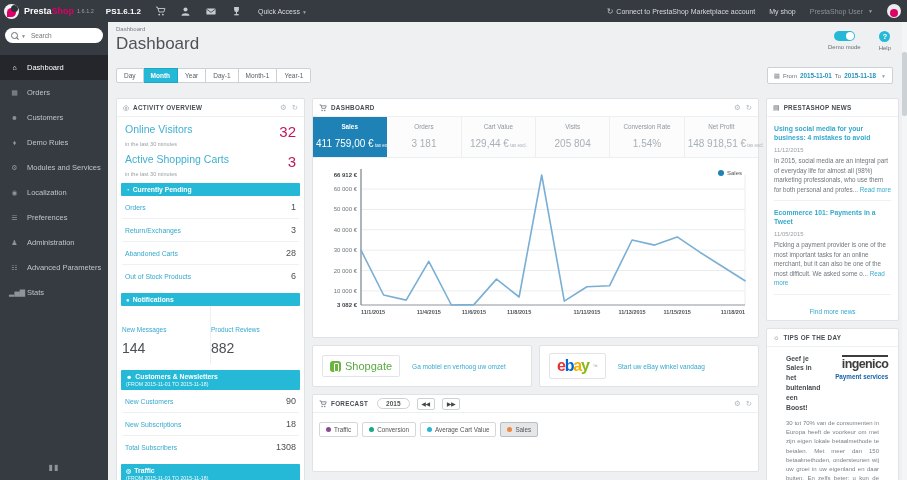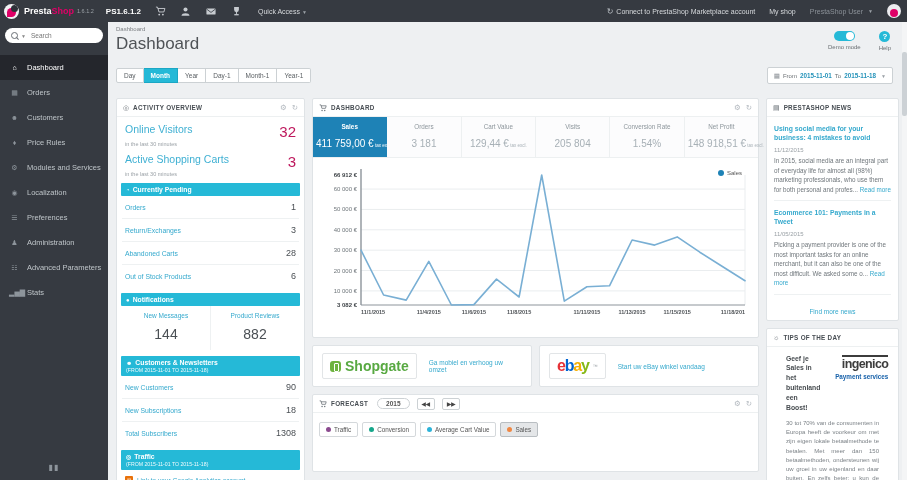--- a/index.html
+++ b/index.html
@@ -82,21 +82,21 @@
   .stat-val{font-size:15px;color:#be185d}
   .stat-sub{font-size:5.5px;color:#9aa1a6;margin-top:1px}
   .sub-head{background:#25b9d7;color:#fff;margin:6px 4px 0;padding:3px 5px;font-size:6.8px;font-weight:bold;border-radius:1px}
   .sub-head .ic{margin-right:3px;font-size:6px}
   .sub-head .sub2{display:block;font-size:5.2px;font-weight:normal;opacity:.92;margin-top:1px}
   .a-row{display:flex;justify-content:space-between;align-items:center;padding:6px 3px;margin:0 5px;border-bottom:1px solid #eef1f2;font-size:6.8px;cursor:pointer}
   .a-row:last-child{border-bottom:0}
   .a-row .lbl{color:#35a9cd}
   .a-row .val{color:#4a4f54;font-size:9px}
   .notif-grid{display:flex;margin:0 5px}
-  .notif-cell{flex:1;text-align:center;padding:6px 0 8px;cursor:pointer}
+  .notif-cell{flex:1;text-align:left;padding:20px 0 8px;cursor:pointer}
   .notif-cell + .notif-cell{border-left:1px solid #eef1f2}
   .notif-lbl{font-size:6.5px;color:#35a9cd}
   .notif-val{font-size:14px;color:#4a4f54;margin-top:7px}
   .traffic-row{margin:6px 8px 9px;display:flex;gap:4px;align-items:center;font-size:6.5px}
   .ga-icon{width:8px;height:8px;background:#e8710a;color:#fff;font-size:5px;display:flex;align-items:center;justify-content:center;border-radius:1px;flex-shrink:0}
   .traffic-row a{color:#35a9cd}
 
   
   .kpi-row{display:flex;border-bottom:1px solid #edf0f1}
   .kpi{flex:1;min-width:0;padding:6px 3px 8px;text-align:center;border-right:1px solid #edf0f1;background:#fcfcfd;cursor:pointer}
@@ -110,21 +110,21 @@
   .chart-box{position:relative;padding:5px 0 2px 0}
   .chart-legend{position:absolute;top:12px;right:16px;font-size:6px;color:#555;display:flex;align-items:center;gap:3px}
   .chart-legend .cdot{width:6px;height:6px;border-radius:50%}
 
   
   .banner-row{display:flex;gap:7px}
   .banner{flex:1;background:#fff;border:1px solid #dfe3e6;border-radius:2px;height:40px;display:flex;align-items:center;gap:12px;padding:0 9px;cursor:pointer}
   .logo-box{border:1px solid #e2e5e7;border-radius:2px;padding:4px 7px;display:flex;align-items:center;gap:4px;background:#fff}
   .phone-icon{width:11px;height:11px;background:#6db33f;border-radius:3px;position:relative;flex-shrink:0}
   .phone-icon::after{content:"";position:absolute;left:4px;top:2px;width:3px;height:7px;border:1px solid #fff;border-radius:1px}
-  .shopgate-text{color:#58a942;font-weight:bold;font-size:14px}
+  .shopgate-text{color:#58a942;font-weight:normal;font-size:11px}
   .banner-link{font-size:6.5px;color:#35a9cd}
   .ebay-text{font-weight:bold;font-size:16px;letter-spacing:-1.2px;line-height:1}
   .ebay-tm{font-size:5px;color:#9aa1a6;vertical-align:super}
 
   
   .year-pill{border:1px solid #ccd1d4;border-radius:8px;padding:1px 8px;font-size:6.5px;font-weight:bold;color:#555;margin-left:5px;cursor:pointer}
   .fnav{border:1px solid #ccd1d4;background:#fff;border-radius:2px;font-size:5.5px;color:#444;padding:2px 4px;margin-left:3px;cursor:pointer;font-weight:bold}
   .legend-row{padding:9px 6px 34px;display:flex;gap:4px;flex-wrap:wrap}
   .chip{display:flex;align-items:center;gap:3px;border:1px solid #d4d8db;background:#fff;border-radius:2px;padding:3px 6px;font-size:6.3px;color:#555;cursor:pointer}
   .chip.chip-active{background:#e4e6e8;border-color:#b9bec2}
@@ -213,21 +213,21 @@
         <div class="nav-item">
           <span class="nav-icon">▦</span>
           <span class="nav-label">Orders</span>
         </div>
         <div class="nav-item">
           <span class="nav-icon">☻</span>
           <span class="nav-label">Customers</span>
         </div>
         <div class="nav-item">
           <span class="nav-icon">♦</span>
-          <span class="nav-label">Price Rules</span>
+          <span class="nav-label">Demo Rules</span>
         </div>
         <div class="nav-item">
           <span class="nav-icon">⚙</span>
           <span class="nav-label">Modules and Services</span>
         </div>
         <div class="nav-item">
           <span class="nav-icon">◉</span>
           <span class="nav-label">Localization</span>
         </div>
         <div class="nav-item">

